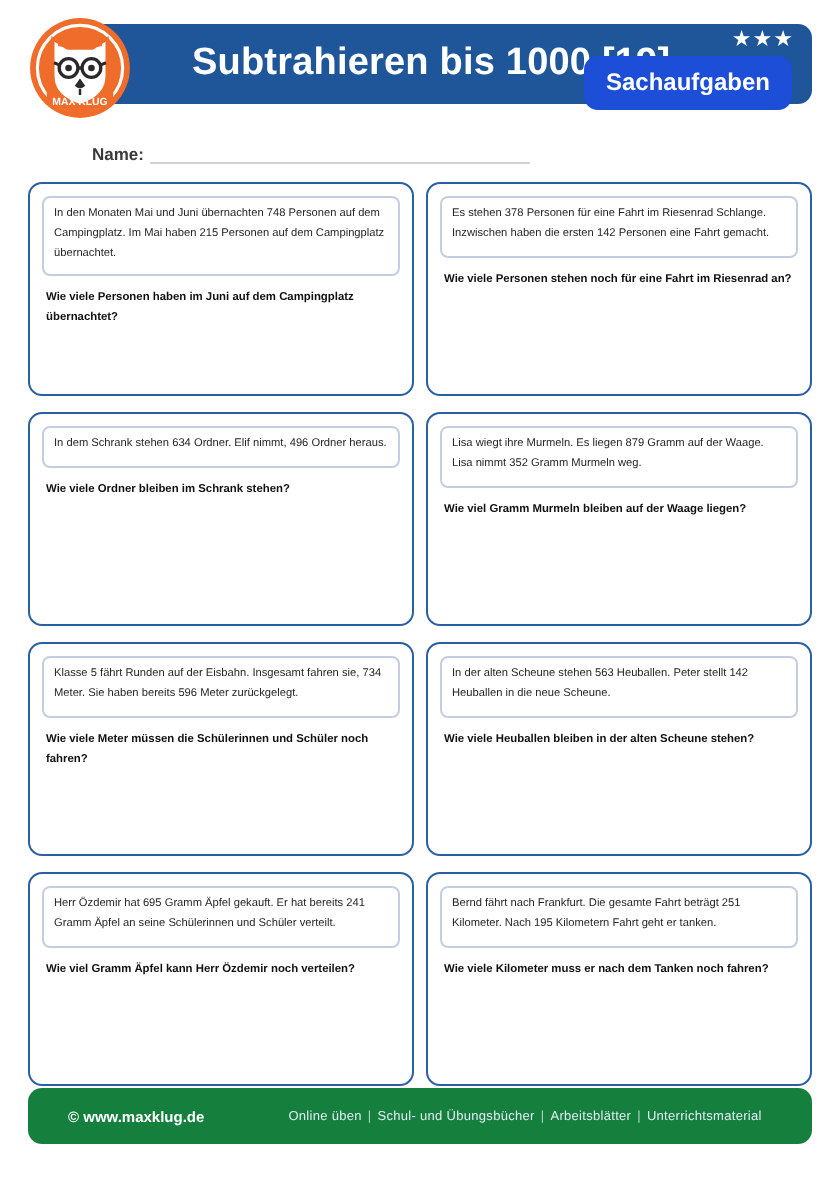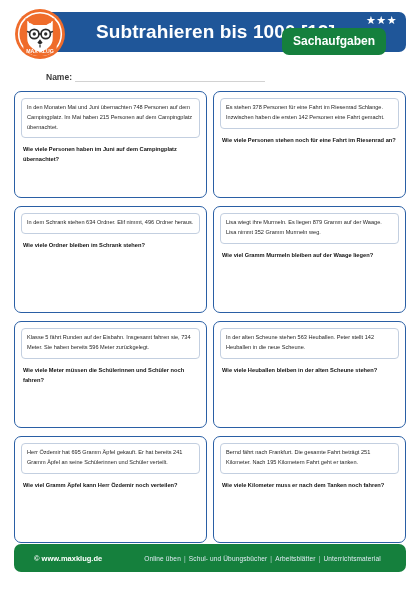--- a/index.html
+++ b/index.html
@@ -46,23 +46,23 @@
     right: 9px;
     top: 3px;
     color: #ffffff;
     font-size: 11px;
     letter-spacing: 0.5px;
     line-height: 1;
   }
 
   .badge {
     position: absolute;
-    right: 20px;
+    right: 10px;
     top: 20px;
-    background: #15803d;
+    background: #1d4ed8;
     color: #ffffff;
     font-size: 12px;
     font-weight: bold;
     padding: 6px 11px 7px 11px;
     border-radius: 7px;
     white-space: nowrap;
   }
 
   
   .logo {

